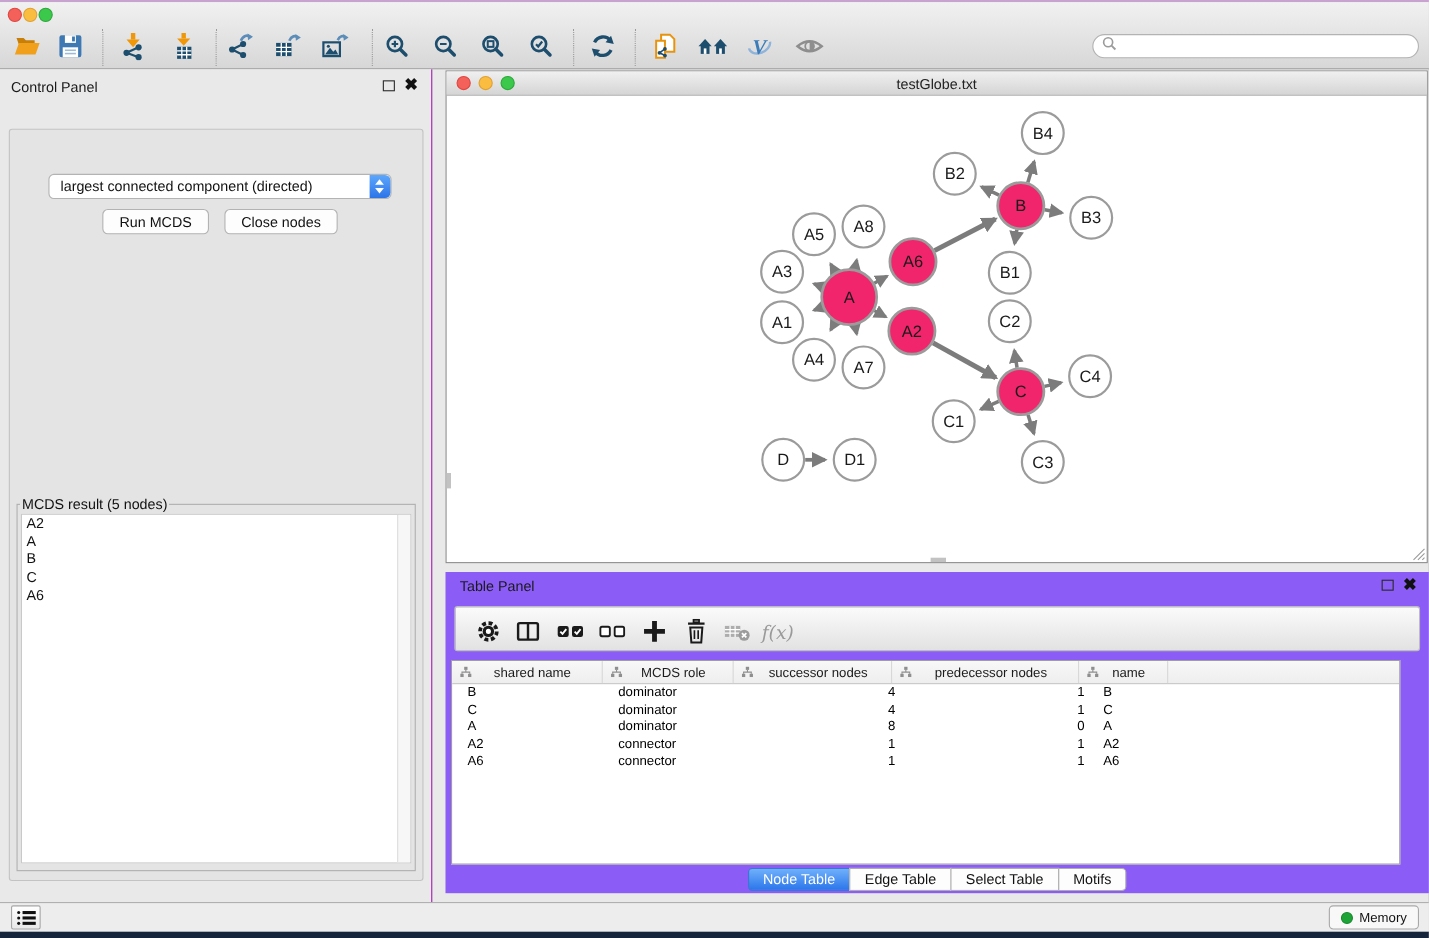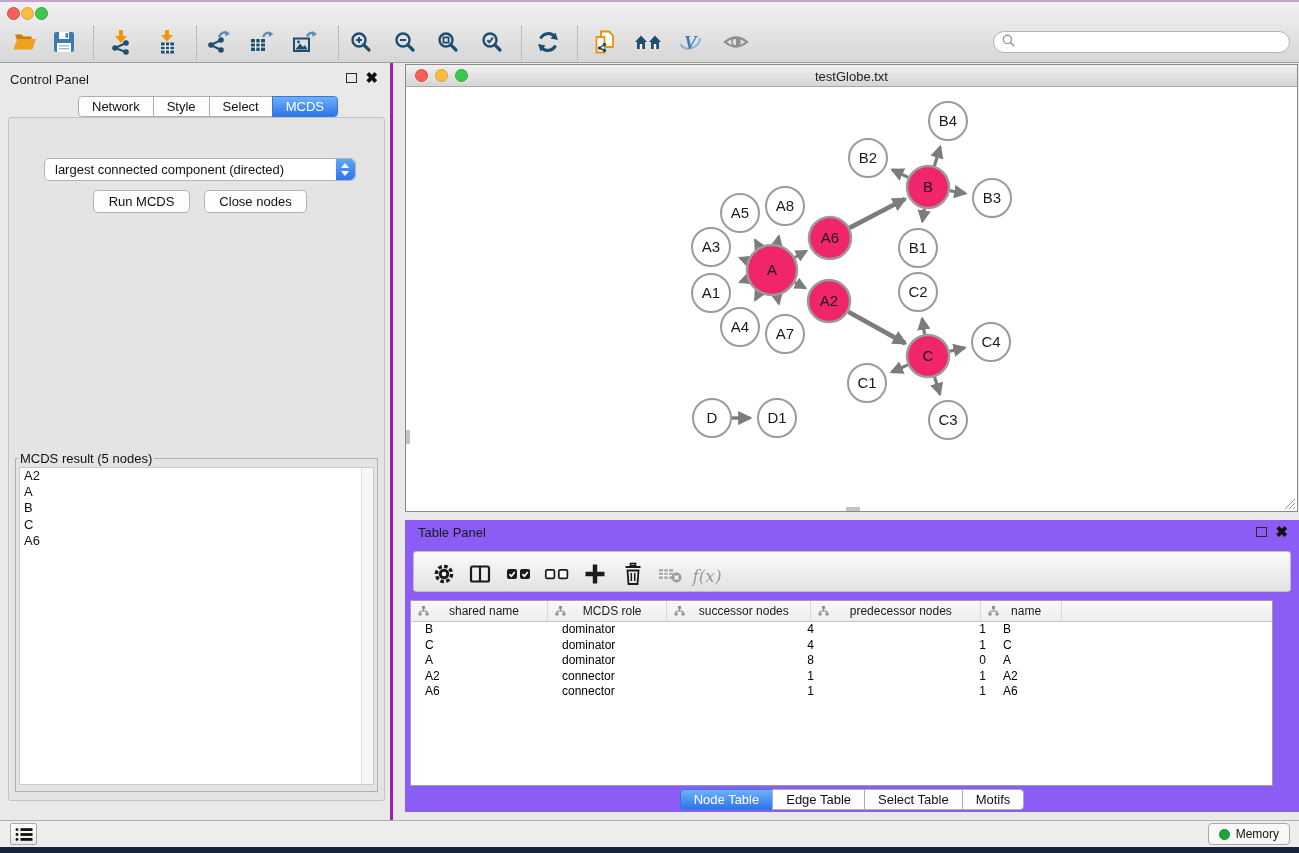--- a/index.html
+++ b/index.html
@@ -21,21 +21,21 @@
   .tb-icon { position:absolute; top:6px; width:28px; height:28px; display:flex;
              align-items:center; justify-content:center; }
   .tb-div { position:absolute; top:4px; height:34px; border-left:1px dotted #9A9A9A; }
   #search-box { position:absolute; left:993px; top:9px; width:297px; height:22px;
                 background:#fff; border:1px solid #B3B3B3; border-radius:11px;
                 display:flex; align-items:center; padding-left:7px; }
   #search-box input { border:none; outline:none; flex:1; font-size:12px; background:transparent;
                       font-family:"Liberation Sans", sans-serif; }
   
   #control-panel { position:absolute; left:0; top:63px; width:393px; height:757px;
-                   background:#E9E9E9; border-right:3px solid #a21caf; }
+                   background:#E9E9E9; border-right:1px solid #a21caf; }
   .panel-title { font-size:13px; color:#1A1A1A; }
   .panel-btns { position:absolute; display:flex; gap:8px; align-items:center; }
   .float-btn { width:11px; height:10px; border:1.5px solid #2A2A2A; background:transparent; }
   .close-btn { font-size:15px; font-weight:bold; color:#111; line-height:12px; }
   .seg { display:flex; position:absolute; }
   .seg-btn { height:21px; line-height:20px; padding:0 13px; background:#FDFDFD;
              border:1px solid #ADADAD; margin-left:-1px; font-size:13px; color:#111; }
   .seg-btn:first-child { border-radius:4px 0 0 4px; margin-left:0; }
   .seg-btn:last-child { border-radius:0 4px 4px 0; }
   .seg-btn.selected { background:linear-gradient(#6FB0FB,#2B76EA); color:#fff; border-color:#3A77D2; }
@@ -263,26 +263,20 @@
       <input type="text" placeholder="" style="">
     </div>
   </div>
 
   <div id="control-panel">
     <div class="panel-title" style="position:absolute;left:10px;top:9px;">Control Panel</div>
     <div class="panel-btns" style="right:12px;top:9px;">
       <span class="float-btn"></span>
       <span class="close-btn">✖</span>
     </div>
-    <div class="seg" id="cp-tabs" style="left:78px;top:33px;">
-        <div class="seg-btn">Network</div>
-        <div class="seg-btn">Style</div>
-        <div class="seg-btn">Select</div>
-        <div class="seg-btn selected">MCDS</div>
-      </div>
     <div id="cp-content">
       <div id="criterion">
         <span class="val">largest connected component (directed)</span>
         <span class="stepper">
             <span class="stp-up"></span>
             <span class="stp-dn"></span>
           </span>
       </div>
       <div class="aq-btn" style="left:84px;width:97px;">Run MCDS</div>
       <div class="aq-btn" style="left:195px;width:103px;">Close nodes</div>

